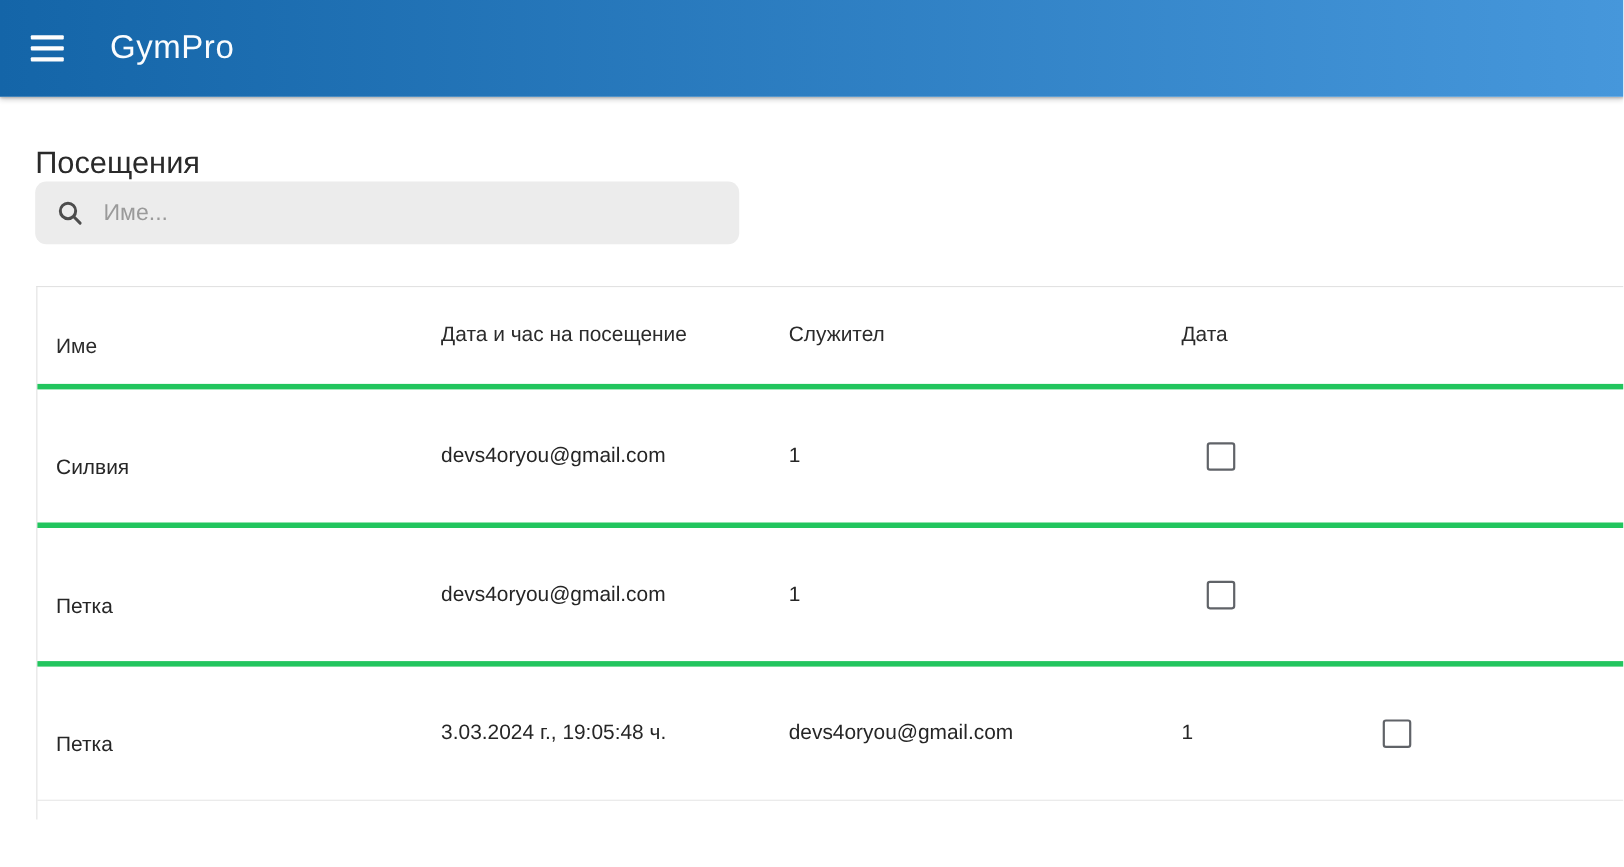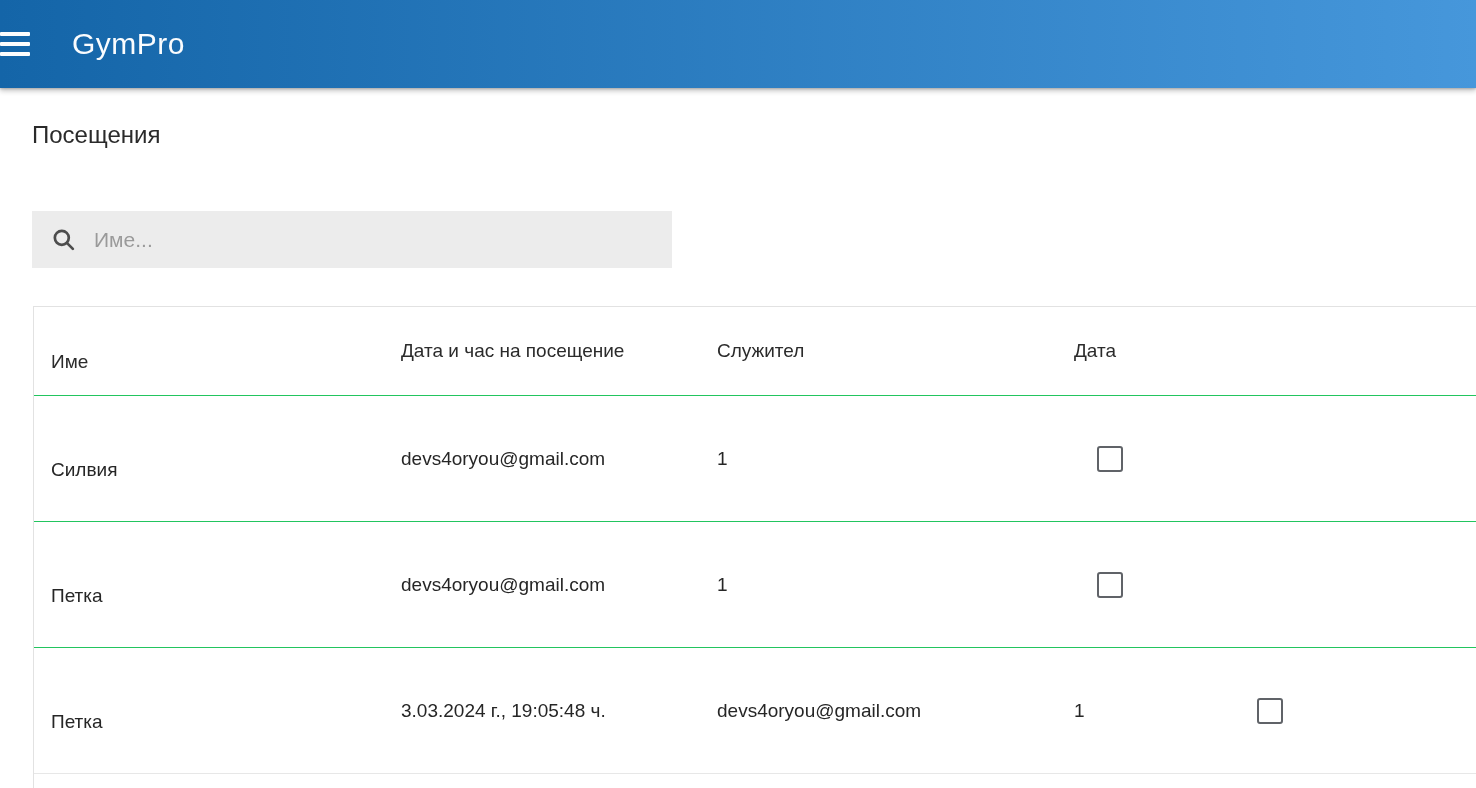--- a/index.html
+++ b/index.html
@@ -14,20 +14,21 @@
     overflow: hidden;
     position: relative;
     background: #ffffff;
   }
 
   
   .appbar {
     height: 88px;
     display: flex;
     align-items: center;
+    padding-left: 28px;
     background: linear-gradient(to right, #1465a8, #4697db);
     box-shadow: 0 3px 5px rgba(0,0,0,0.22), 0 1px 2px rgba(0,0,0,0.18);
     position: relative;
     z-index: 5;
   }
   .menu-btn {
     background: transparent;
     border: none;
     width: 30px;
     height: 24px;
@@ -48,34 +49,33 @@
     color: #fafcfe;
     font-size: 30px;
     font-weight: 500;
     letter-spacing: 0.5px;
     margin-left: 42px;
   }
 
   
   .content { padding-left: 32px; }
   .page-title {
-    margin-top: 30px;
-    font-size: 24px;
+    margin-top: 43px;
+    font-size: 28px;
     line-height: 34px;
     font-weight: 400;
     color: #2a2a2a;
   }
 
   
   .search-box {
-    margin-top: 59px;
     width: 640px;
     height: 57px;
     background: #ececec;
-    border-radius: 0;
+    border-radius: 10px;
     display: flex;
     align-items: center;
     padding-left: 18px;
   }
   .search-box svg { flex: 0 0 auto; }
   .search-input {
     flex: 1;
     height: 100%;
     border: none;
     outline: none;
@@ -94,21 +94,21 @@
     border-top: 1px solid #e2e2e2;
     border-left: 1px solid #e2e2e2;
     width: 1443px;
   }
   .trow {
     display: grid;
     grid-template-columns: 367px 316px 357px 160px 1fr;
     align-items: center;
   }
   .thead-row { height: 88px; }
-  .tbody-row { height: 126px; border-top: 1px solid #22c55e; }
+  .tbody-row { height: 126px; border-top: 5px solid #22c55e; }
   .trow > div:first-child { padding-left: 17px; margin-top: 22px; }
   .th {
     font-size: 19px;
     font-weight: 400;
     color: #2b2b2b;
   }
   .td {
     font-size: 19px;
     color: #262626;
   }

